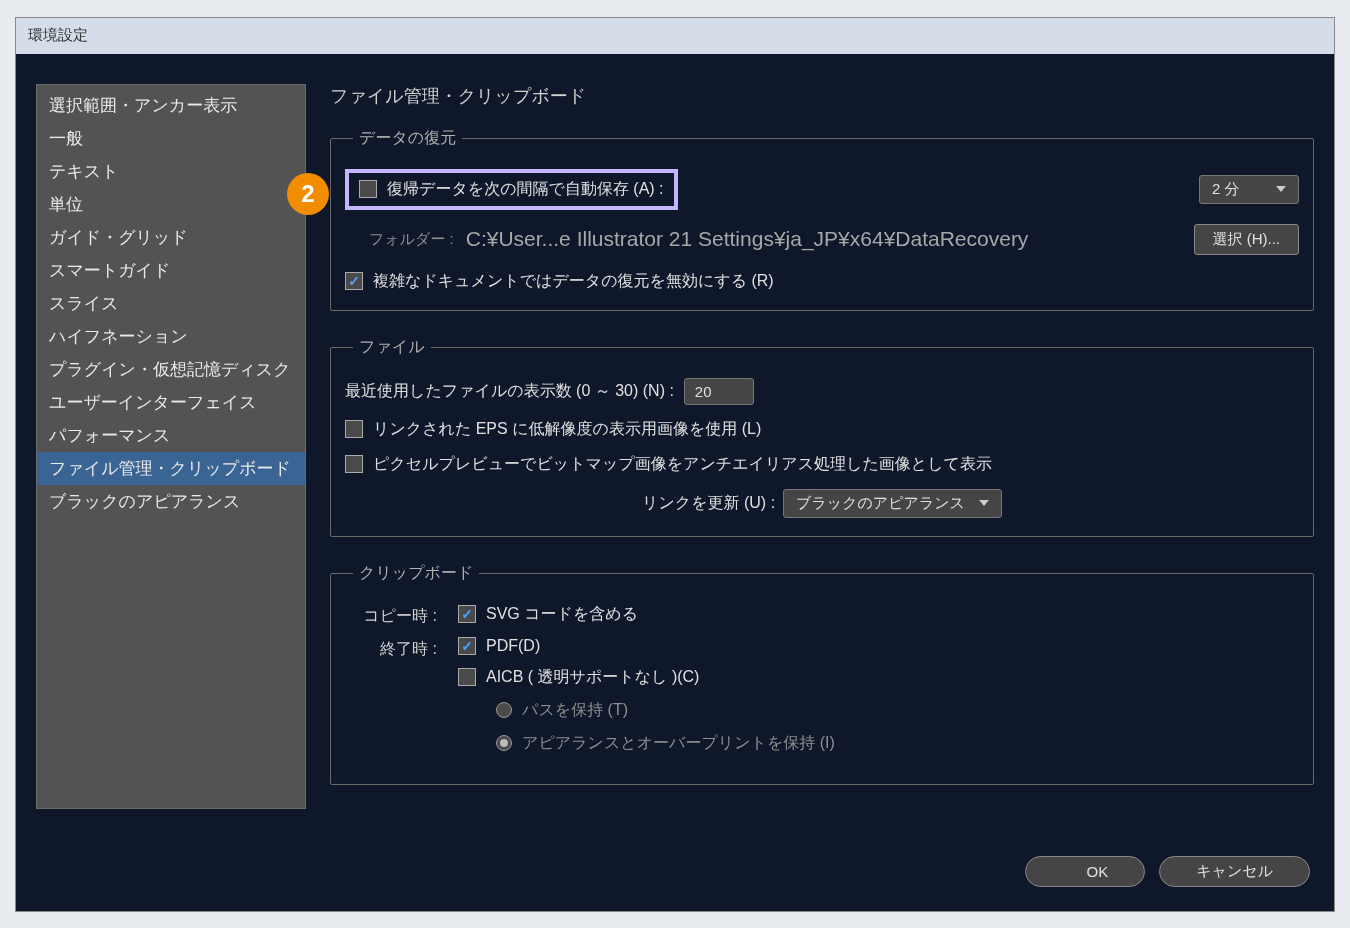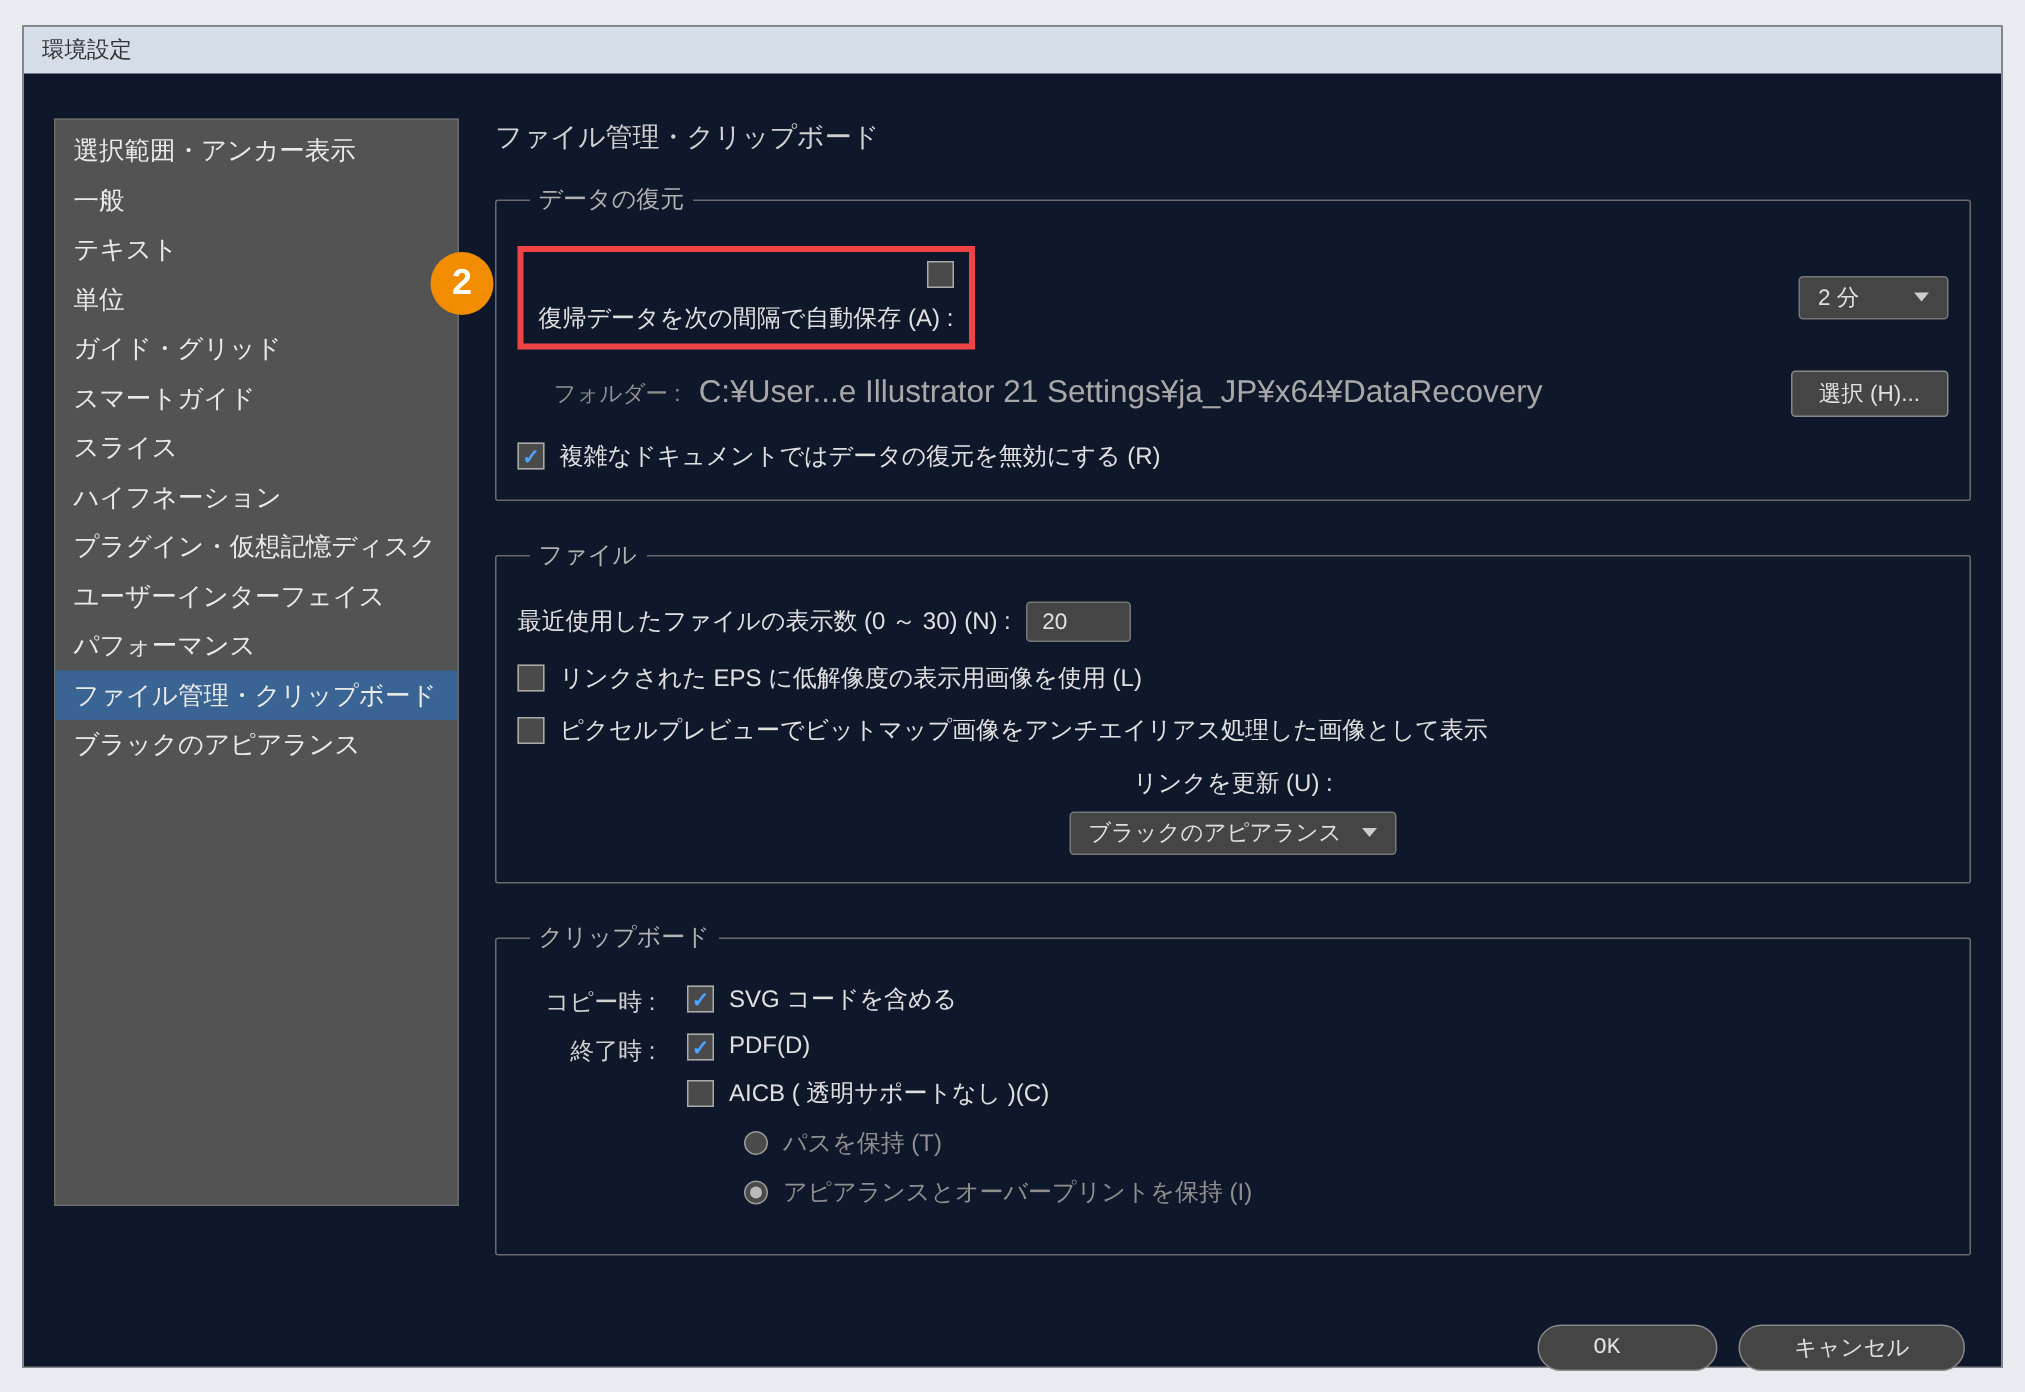--- a/index.html
+++ b/index.html
@@ -148,39 +148,37 @@
       color: #e0e0e0;
       padding: 5px 18px;
       font-size: 15px;
       border-radius: 3px;
       cursor: pointer;
     }
     .btn.pill {
       border-radius: 16px;
       padding: 5px 36px;
       min-width: 120px;
-      text-align: left;
-      font-family: Liberation Mono, monospace;
+      text-align: right;
     }
     .text-input {
       background: #454545;
       border: 1px solid #777;
       color: #e0e0e0;
       padding: 4px 10px;
       font-size: 15px;
       width: 70px;
       border-radius: 3px;
     }
     .highlight-box {
-      border: 4px solid #ef4444;
+      border: 4px solid #c4b5fd;
       padding: 6px 10px;
       display: inline-flex;
-      align-items: flex-end;
+      align-items: center;
       gap: 10px;
-      flex-direction: column;
     }
     .callout-badge {
       position: absolute;
       left: -58px;
       top: 4px;
       width: 42px;
       height: 42px;
       background: #f28c00;
       color: #fff;
       border-radius: 50%;
@@ -211,21 +209,20 @@
       justify-content: space-between;
       position: relative;
       margin-bottom: 8px;
     }
     .link-update-row {
       display: flex;
       align-items: center;
       justify-content: center;
       gap: 8px;
       margin-top: 13px;
-      flex-direction: column;
     }
     .clipboard-grid {
       display: grid;
       grid-template-columns: 100px 1fr;
       row-gap: 0;
       align-items: start;
     }
     .grid-label {
       font-size: 16px;
       color: #d0d0d0;

